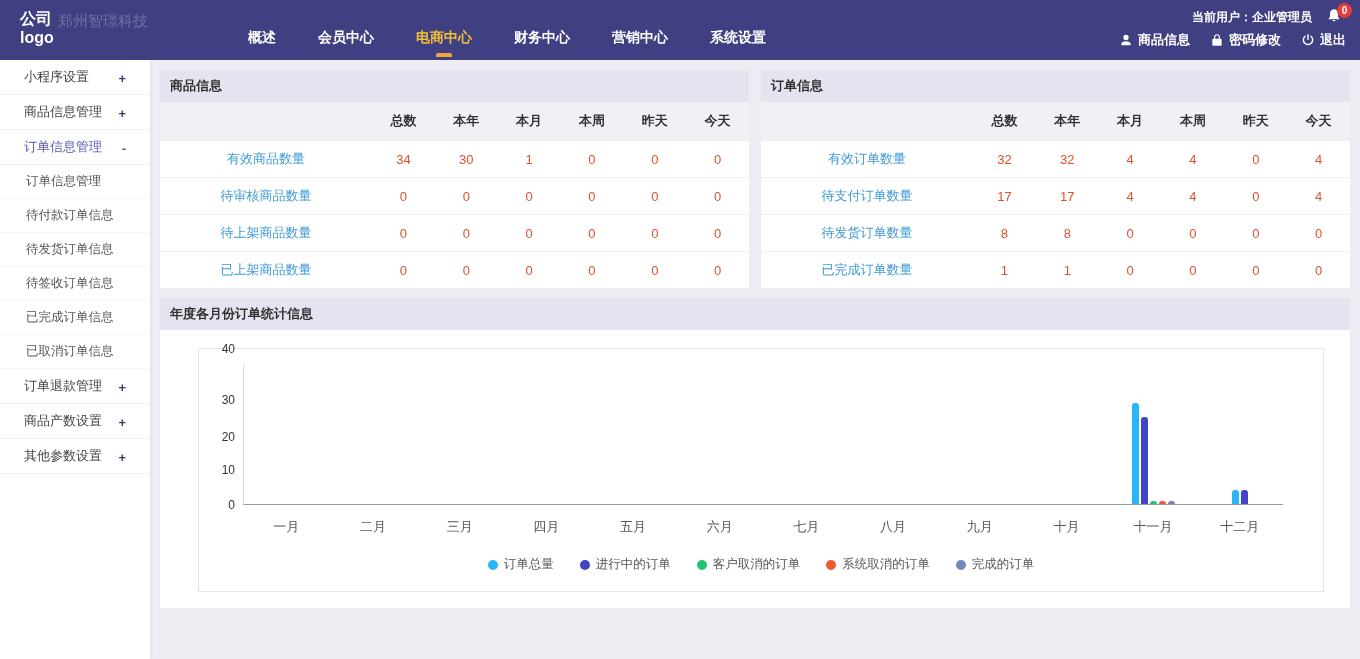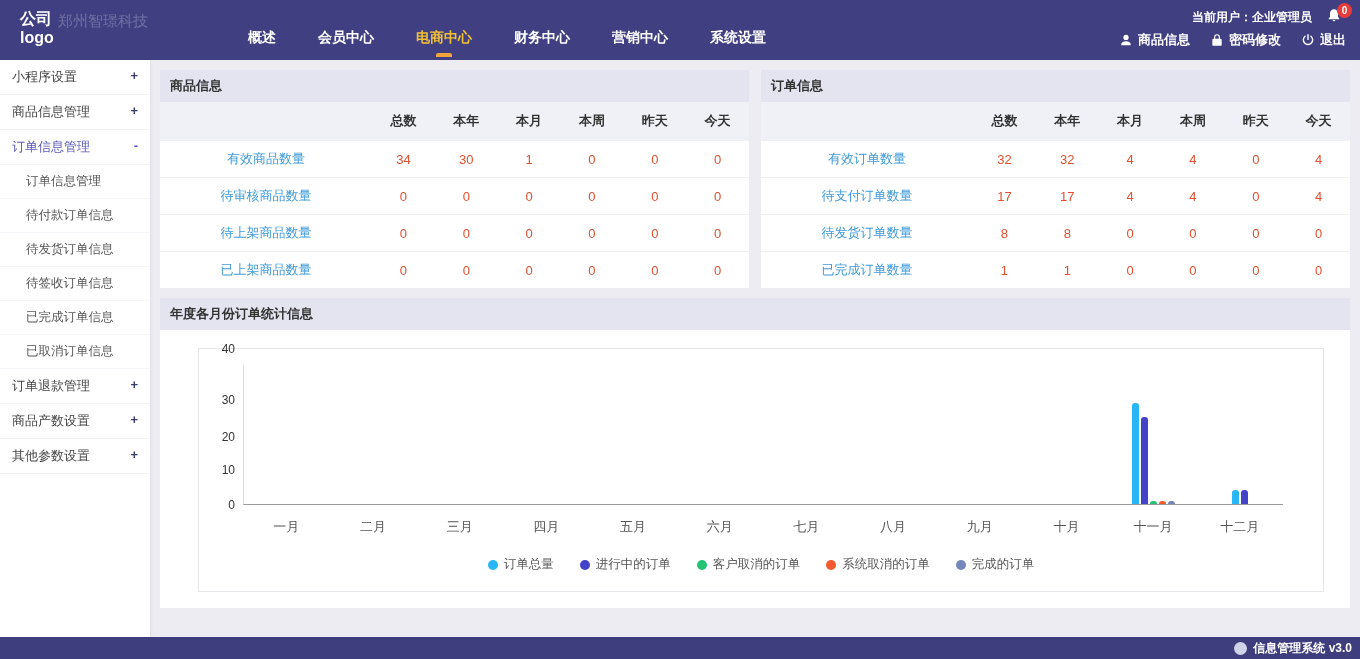--- a/index.html
+++ b/index.html
@@ -21,21 +21,21 @@
   .user-label { font-size:12px; font-weight:bold; }
   .bell-wrap { position:relative; width:20px; height:18px; cursor:pointer; }
   .badge { position:absolute; top:-5px; left:11px; min-width:15px; height:15px; padding:0 3px; background:#e83c3c; color:#fff; border-radius:8px; font-size:10px; line-height:15px; text-align:center; font-weight:bold; }
   .actions { display:flex; align-items:center; gap:20px; }
   .action { display:flex; align-items:center; gap:5px; cursor:pointer; font-weight:bold; font-size:13px; }
   .act-ic { display:flex; align-items:center; }
 
   
   .mid { flex:1; display:flex; min-height:0; }
   .sidebar { width:150px; background:#fff; flex:0 0 auto; box-shadow:1px 0 3px rgba(0,0,0,.06); overflow:hidden; }
-  .side-sec { display:flex; justify-content:space-between; align-items:flex-start; padding:8px 12px; border-bottom:1px solid #f0f0f5; font-size:13px; color:#444; cursor:pointer; }
+  .side-sec { display:flex; justify-content:space-between; align-items:flex-end; padding:8px 24px; border-bottom:1px solid #f0f0f5; font-size:13px; color:#444; cursor:pointer; }
   .side-sec .sec-sign { font-weight:bold; color:#3b3b6e; font-size:13px; }
   .side-sec.expanded .sec-label { color:#5a5ab8; }
   .side-sec.expanded .sec-sign { color:#5a5ab8; }
   .side-child { padding:8px 12px 8px 26px; font-size:12.5px; color:#555; cursor:pointer; border-bottom:1px solid #f6f6fa; }
 
   .content { flex:1; padding:10px; overflow:hidden; }
   .panels-row { display:flex; gap:12px; }
   .panel { flex:1; background:#fff; }
   .panel-head { background:#e4e4f0; padding:7px 10px; font-weight:bold; font-size:13px; color:#333; }
   table { width:100%; border-collapse:collapse; }
@@ -343,18 +343,14 @@
                 <span class="dot" style="background: rgb(116, 134, 189);"></span>
                 <span>完成的订单</span>
               </div>
             </div>
         </div>
       </section>
 
     </main>
   </div>
 
-  <footer class="footbar">
-    <span class="foot-ic"></span>
-    <span>信息管理系统 v3.0</span>
-  </footer>
 
 </div>
 
 </body></html>

